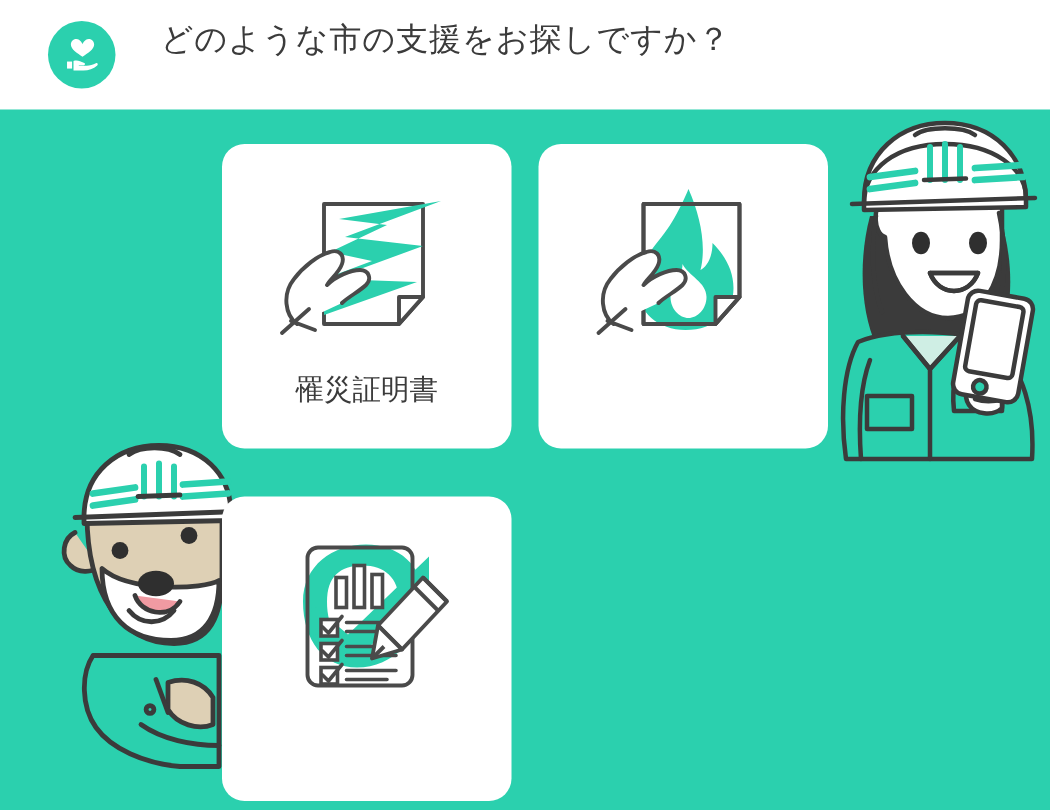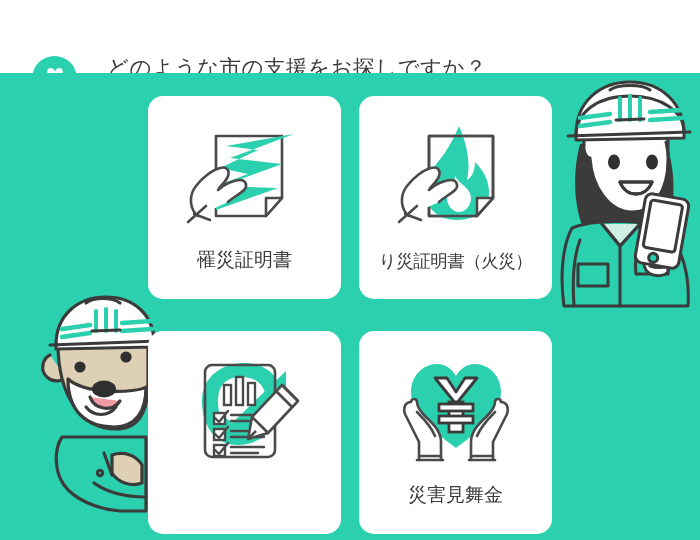--- a/index.html
+++ b/index.html
@@ -16,21 +16,20 @@
   }
 
   
   .header {
     position: absolute;
     left: 0; top: 0;
     width: 700px; height: 53px;
     background: #ffffff;
     display: flex;
     align-items: center;
-    margin-top: 42px;
   }
   .header-icon {
     position: absolute;
     left: 32px; top: 14px;
     width: 45px; height: 45px;
     border-radius: 50%;
     background: #2bd0ae;
     display: flex; align-items: center; justify-content: center;
   }
   .header-icon svg { display: block; }
@@ -201,21 +200,20 @@
             <path d="M80 92 V74 H96 Z" fill="#ffffff" stroke="#4a4a4a" stroke-width="2.6" stroke-linejoin="round"></path>
 
             <path d="M32 12 H96 V74 L80 92 H32 Z" fill="none" stroke="#4a4a4a" stroke-width="2.6" stroke-linejoin="round"></path>
 
             <path d="M12 92 C4 86 2 72 10 62 C16 54 26 46 34 44 C40 42 44 46 42 52 C40 58 34 62 32 66
                      C38 60 48 56 54 56 C60 56 62 62 58 66 C54 70 46 74 42 78" fill="#ffffff" stroke="#4a4a4a" stroke-width="2.6" stroke-linejoin="round" stroke-linecap="round"></path>
             <path d="M2 98 L20 82" stroke="#4a4a4a" stroke-width="2.6" stroke-linecap="round"></path>
             <path d="M8 90 L24 96" stroke="#4a4a4a" stroke-width="2.6" stroke-linecap="round"></path>
           </svg>
         </div>
-        <div class="card-label small">り災証明書（火災）</div>
       </div>
 
       <div class="card">
         <div class="card-icon">
           <svg width="118" height="108" viewBox="0 0 118 108">
 
             <path d="M16 44 C16 20 36 6 58 6 C80 6 96 20 96 42 C96 68 76 88 52 88 C30 88 16 70 16 44 Z
                      M32 44 C32 62 40 74 54 74 C70 74 80 62 80 44 C80 28 70 20 56 20 C40 20 32 28 32 44 Z" fill="#2bd0ae" stroke="none"></path>
             <path d="M22 46 L46 66 L100 14 L100 36 L48 86 L20 62 Z" fill="#2bd0ae" stroke="none"></path>
 
@@ -239,51 +237,20 @@
               <path d="M96 28 L112 44 L82 76 L66 60 Z"></path>
               <path d="M66 60 L82 76 L62 82 Z"></path>
               <path d="M62 82 L70 74" fill="none"></path>
               <path d="M96 28 L112 44" fill="none"></path>
               <path d="M90 34 L106 50" fill="none"></path>
             </g>
           </svg>
         </div>
       </div>
 
-      <div class="card">
-        <div class="card-icon">
-          <svg width="118" height="110" viewBox="0 0 118 110">
-
-            <path d="M59 92 C40 78 14 58 14 36 C14 20 26 8 40 8 C49 8 55 13 59 20
-                     C63 13 69 8 78 8 C92 8 104 20 104 36 C104 58 78 78 59 92 Z" fill="#2bd0ae" stroke="none"></path>
-
-            <path d="M38 22 L59 48 L80 22 L68 22 L59 36 L50 22 Z" fill="#ffffff" stroke="#3b3b3b" stroke-width="2.8" stroke-linejoin="round"></path>
-            <rect x="52" y="46" width="14" height="30" fill="#ffffff" stroke="#3b3b3b" stroke-width="2.8"></rect>
-            <rect x="42" y="48" width="34" height="7" fill="#ffffff" stroke="#3b3b3b" stroke-width="2.8"></rect>
-            <rect x="42" y="60" width="34" height="7" fill="#ffffff" stroke="#3b3b3b" stroke-width="2.8"></rect>
-
-            <g stroke="#4a4a4a" stroke-width="2.6" stroke-linejoin="round" stroke-linecap="round" fill="#ffffff">
-              <path d="M14 46 C8 46 6 52 8 58 L22 86 L22 100 L44 100 L44 86
-                       C44 74 34 66 28 60 C24 56 20 50 20 46 C20 42 14 42 14 46 Z"></path>
-              <path d="M20 56 C26 62 34 70 38 80" fill="none"></path>
-              <path d="M22 100 L22 104 M44 100 L44 104" fill="none"></path>
-              <path d="M20 104 H46" fill="none"></path>
-            </g>
-
-            <g stroke="#4a4a4a" stroke-width="2.6" stroke-linejoin="round" stroke-linecap="round" fill="#ffffff">
-              <path d="M104 46 C110 46 112 52 110 58 L96 86 L96 100 L74 100 L74 86
-                       C74 74 84 66 90 60 C94 56 98 50 98 46 C98 42 104 42 104 46 Z"></path>
-              <path d="M98 56 C92 62 84 70 80 80" fill="none"></path>
-              <path d="M96 100 L96 104 M74 100 L74 104" fill="none"></path>
-              <path d="M72 104 H98" fill="none"></path>
-            </g>
-          </svg>
-        </div>
-        <div class="card-label">災害見舞金</div>
-      </div>
 
     </div>
 
     <div class="char char-worker">
       <svg width="150" height="230" viewBox="0 0 150 230">
         <g stroke="#3b3b3b" stroke-width="3" stroke-linejoin="round" stroke-linecap="round">
 
           <path d="M22 66 C14 96 16 130 26 152 L108 152 C118 128 118 92 108 66 Z" fill="#3b3b3b" stroke="none"></path>
 
           <path d="M14 150 C4 168 2 200 6 228 L130 228 C132 196 124 168 106 152

